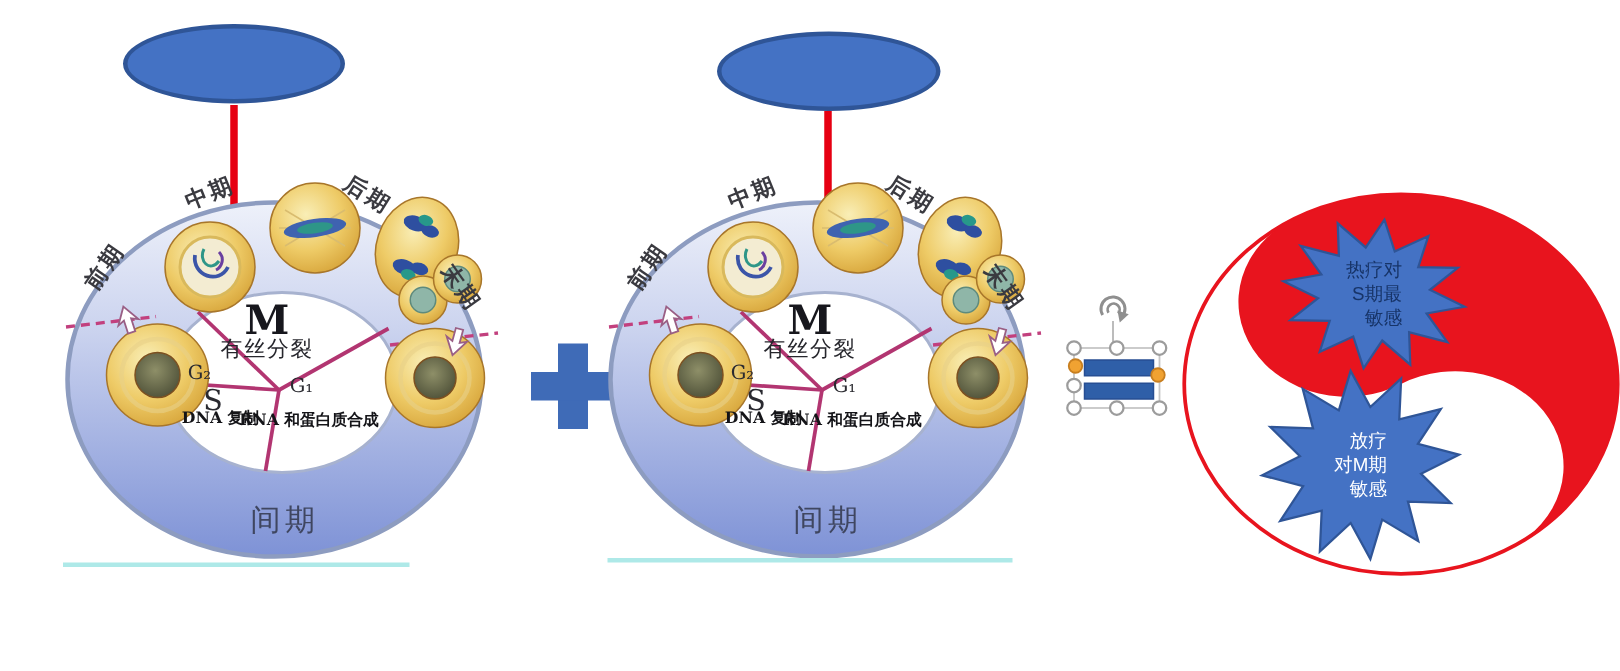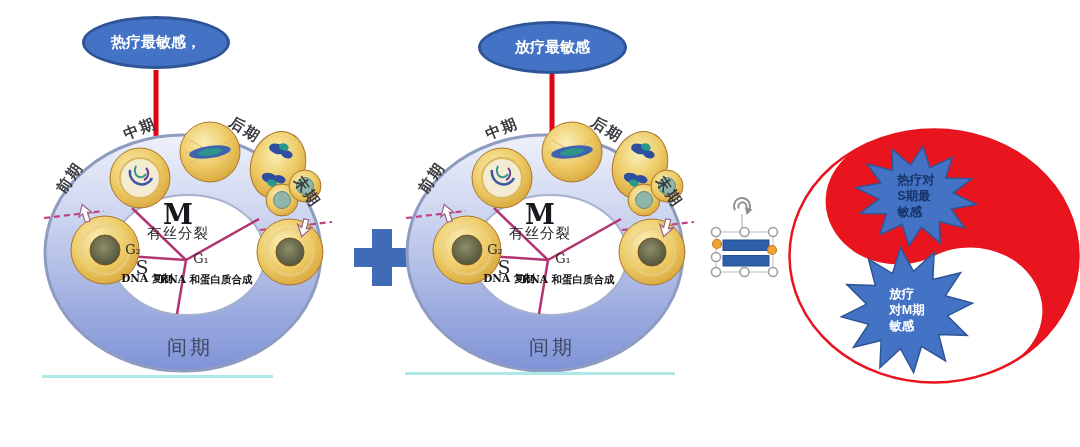--- a/index.html
+++ b/index.html
@@ -31,40 +31,38 @@
   .stxt{font-size:19px;color:#2a2a30;}
   .desc{font-size:10.5px;font-weight:bold;color:#141418;}
   .interphase{font-size:20px;color:#3f4660;letter-spacing:3px;}
   .underline{position:absolute;height:3px;background:#aee9e8;}
   
   .plus{position:absolute;width:56px;height:57px;}
   .plus .pv{position:absolute;left:18px;top:0;width:20px;height:57px;background:#3f6bb7;}
   .plus .ph{position:absolute;left:0;top:19px;width:56px;height:19px;background:#3f6bb7;}
   
   .startext{
-    position:absolute;text-align:left;font-weight:bold;font-size:12.5px;line-height:1.28;
+    position:absolute;text-align:right;font-weight:normal;font-size:12.5px;line-height:1.28;
     transform:translate(-50%,-50%);
   }
   .startext.dark{color:#173468;}
   .startext.light{color:#ffffff;}
 </style>
 </head>
 <body>
 
 <div class="callout" style="left:82px;top:16px;width:148px;height:53px;">
-  <span>热疗最敏感，</span>
 </div>
 
 <svg class="red-arrow" style="left:140px;top:68px;" width="32" height="204">
   <line x1="16" y1="2" x2="16" y2="186" stroke="#e60012" stroke-width="5"></line>
   <polygon points="7,184 25,184 16,202" fill="#e60012"></polygon>
 </svg>
 
 <div class="callout" style="left:478px;top:21px;width:149px;height:53px;">
-  <span>放疗最敏感</span>
 </div>
 
 <svg class="red-arrow" style="left:536px;top:72px;" width="32" height="146">
   <line x1="16" y1="2" x2="16" y2="127" stroke="#e60012" stroke-width="5"></line>
   <polygon points="7,125 25,125 16,143" fill="#e60012"></polygon>
 </svg>
 
 <div class="diagram" style="left:28px;top:108px;">
   <svg width="310" height="290">
     <defs>

